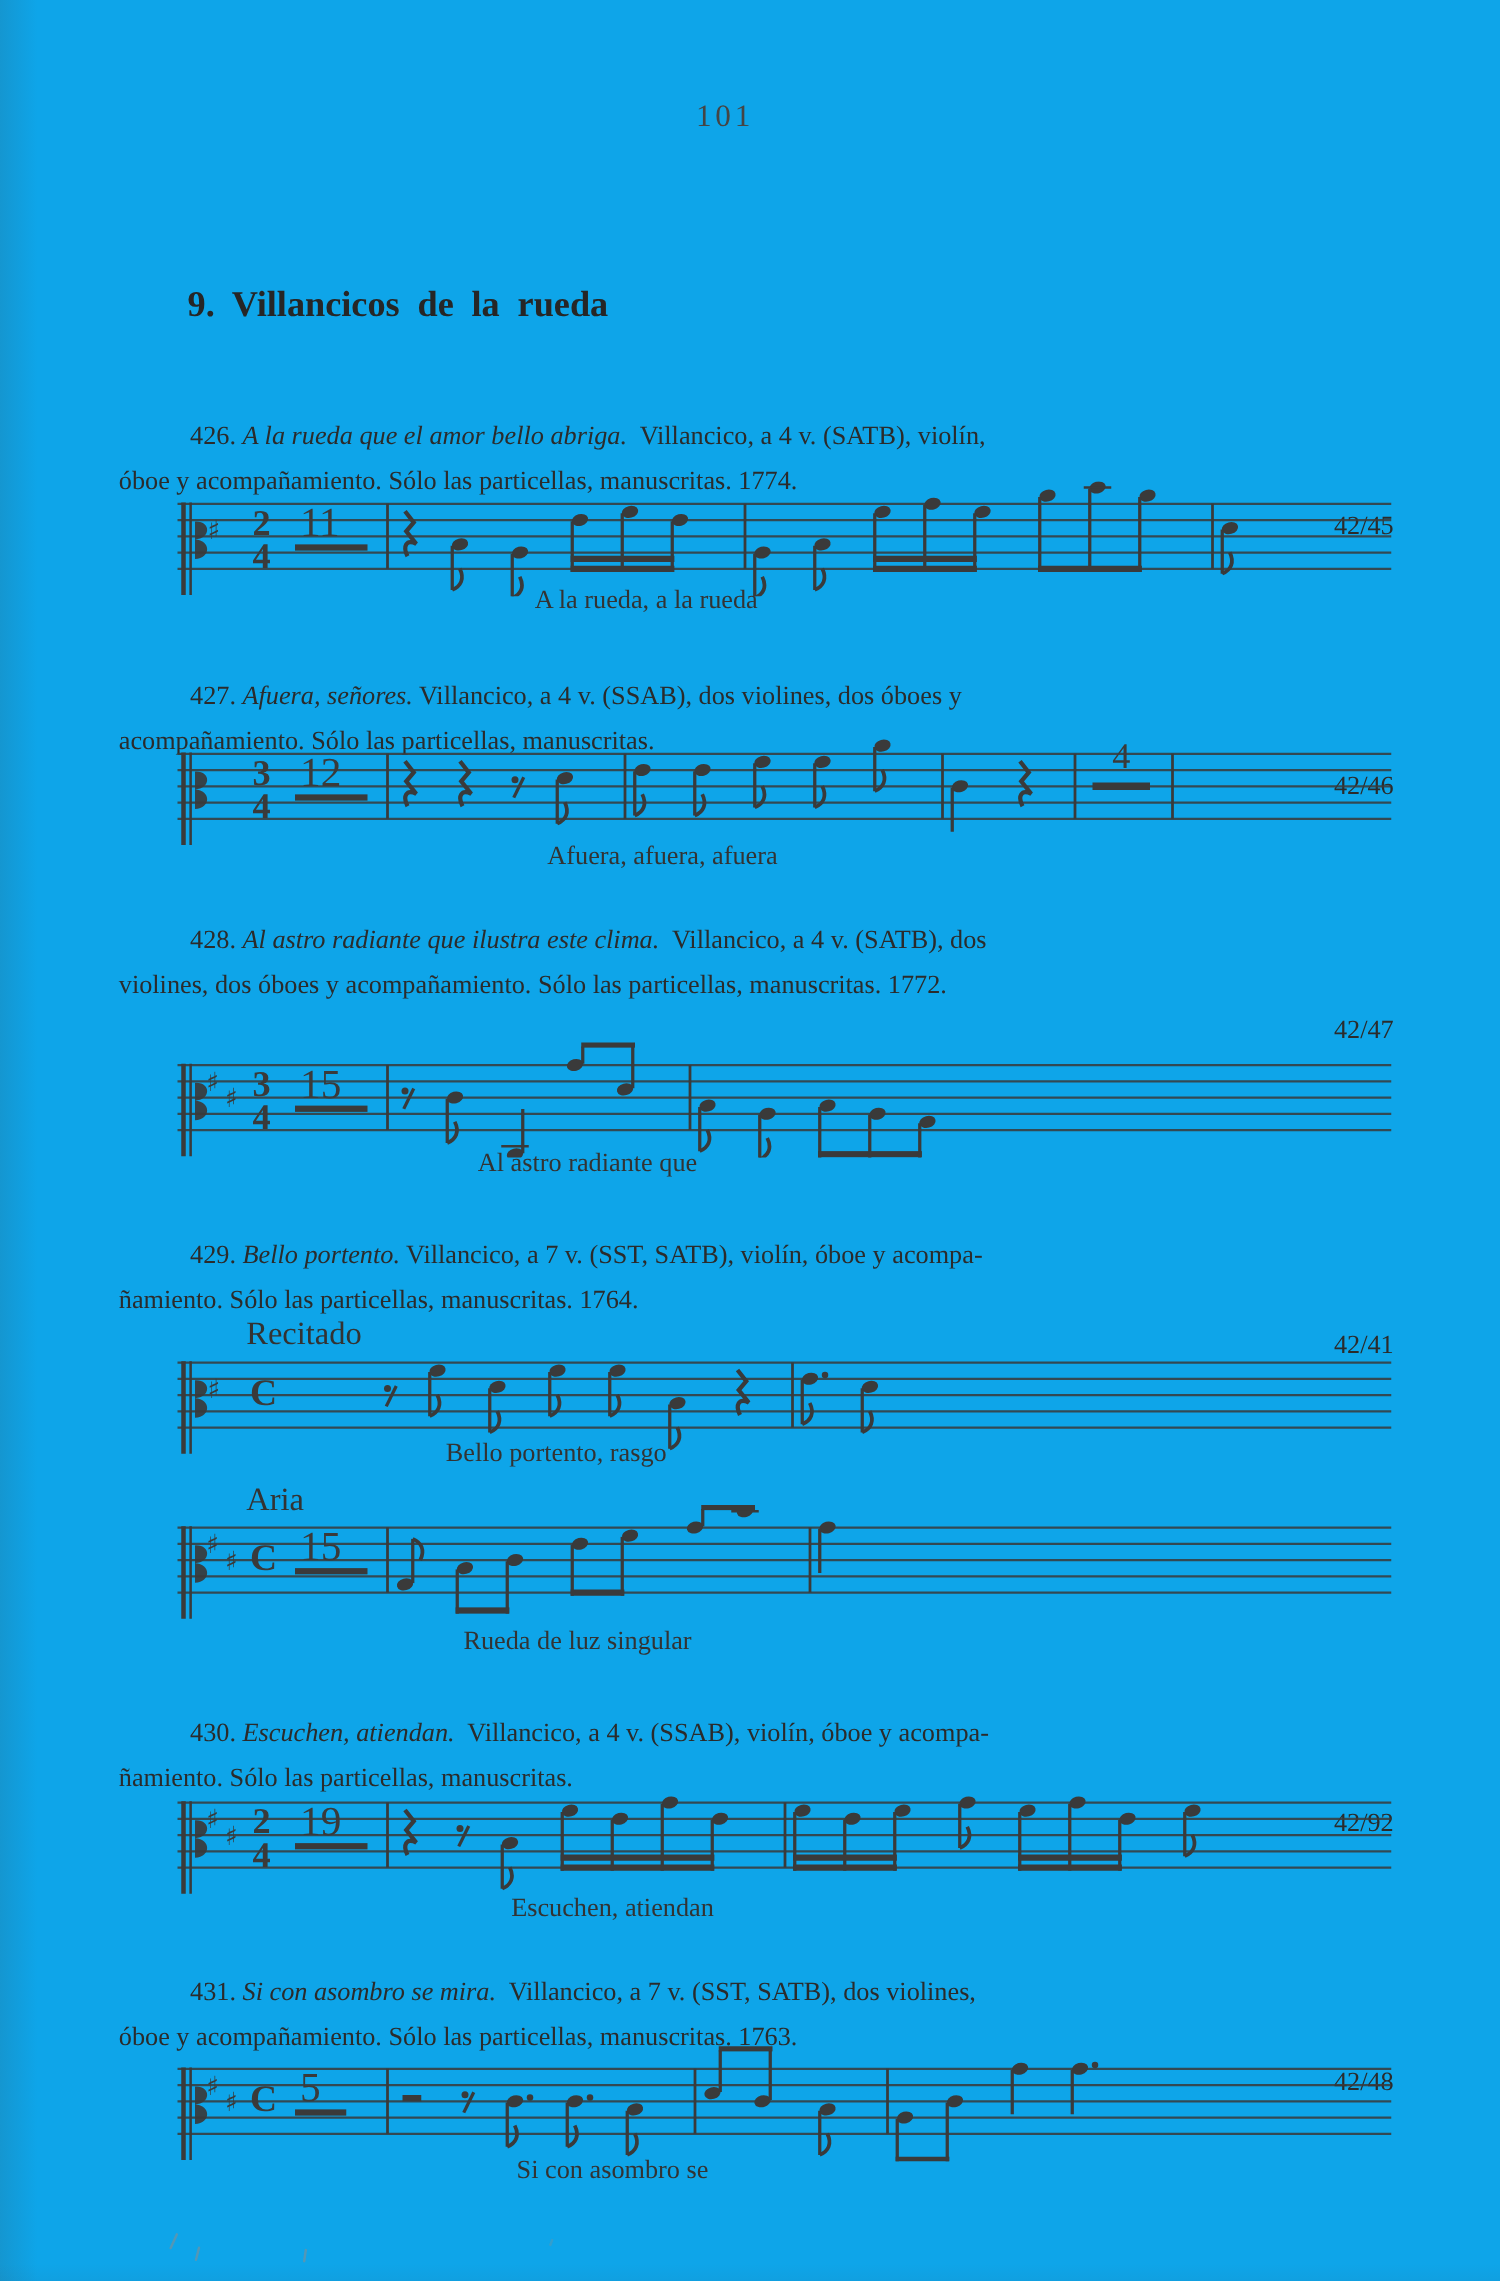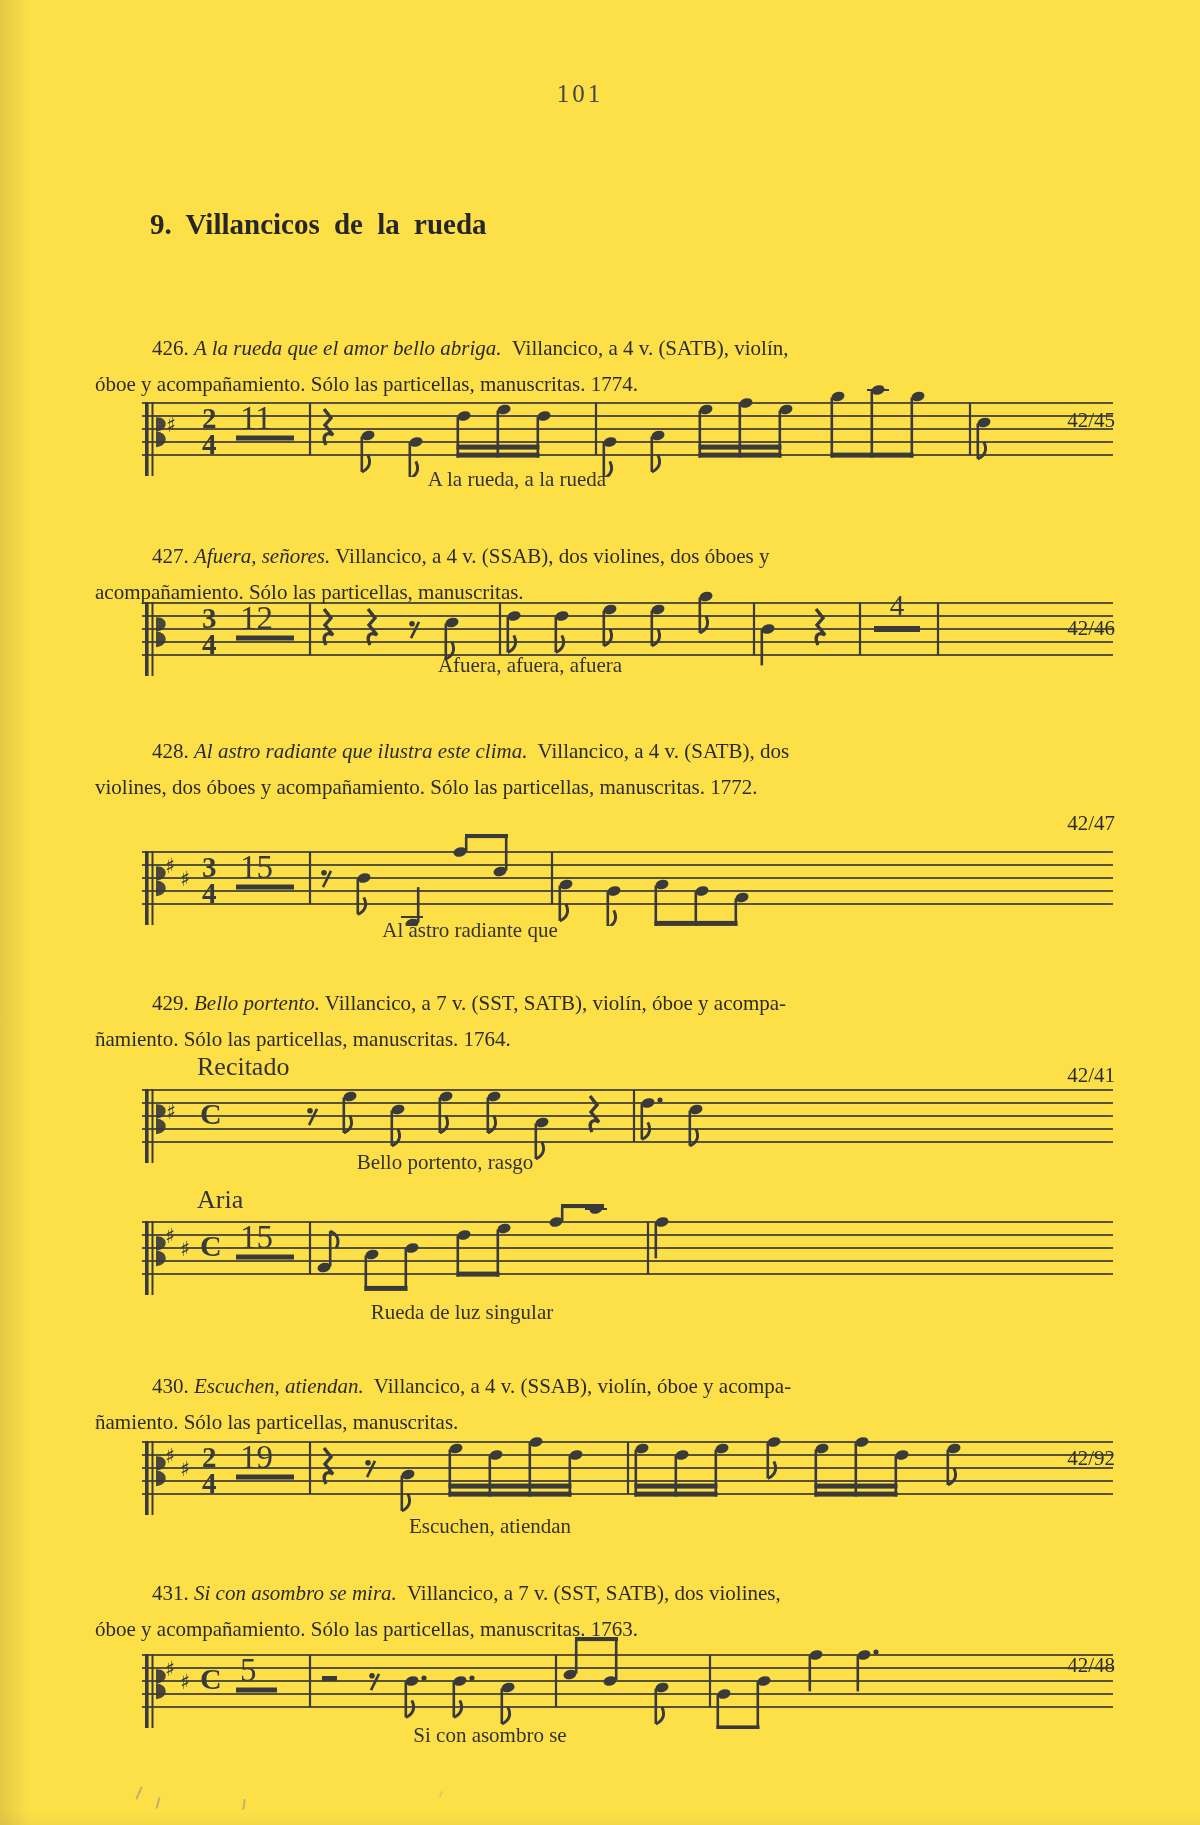--- a/index.html
+++ b/index.html
@@ -1,27 +1,27 @@
 <!DOCTYPE html>
 <html><head>
 <meta charset="utf-8">
 <style>
   html,body{margin:0;padding:0;background:#e9e9e7;}
   .page{
     position:relative;width:1200px;height:1825px;margin:0 auto;
-    background:#fde047;overflow:hidden;
+    background:#0ea5e9;overflow:hidden;
     font-family:"Liberation Serif","DejaVu Serif",serif;color:#2e2e2e;
   }
   .scan-edge{position:absolute;left:0;top:0;width:30px;height:100%;
     background:linear-gradient(to right,rgba(60,60,60,.14),rgba(60,60,60,0));}
   .scan-edge-bottom{position:absolute;left:0;bottom:0;width:100%;height:14px;
     background:linear-gradient(to top,rgba(60,60,60,.05),rgba(60,60,60,0));}
   .pageno{position:absolute;top:80px;left:0;width:1160px;text-align:center;
     font-size:25px;letter-spacing:3px;color:#454545;}
-  .heading{position:absolute;top:208px;left:150px;font-size:29px;font-weight:bold;
+  .heading{position:absolute;top:228px;left:150px;font-size:29px;font-weight:bold;
     word-spacing:7px;color:#262626;}
   .entry{position:absolute;left:95px;width:1020px;font-size:21px;line-height:36px;color:#2b2b2b;}
   .l1{text-indent:57px;white-space:nowrap;}
   .l2{display:flex;white-space:nowrap;flex-direction:column;}
   .l3{display:flex;justify-content:flex-end;}
   .it{font-style:italic;}
   .cat{margin-left:auto;}
   .tempo{position:absolute;left:197px;font-size:26px;color:#333;}
   svg.incipit{position:absolute;left:140px;width:975px;height:92px;}
   .caption{position:absolute;width:600px;text-align:center;font-size:21px;color:#333;}
@@ -150,21 +150,21 @@
       <path d="M559.8 47.9 C 566.8 44.9 569.8 38.9 565.8 30.9" stroke="#3a3a3a" stroke-width="3" fill="none"></path>
       <line x1="614" y1="18" x2="614" y2="70" stroke="#3a3a3a" stroke-width="2.2"></line>
       <ellipse cx="628" cy="44" rx="6.6" ry="4.7" fill="#3a3a3a" transform="rotate(-15 628 44)"></ellipse>
       <line x1="621.8" y1="45" x2="621.8" y2="80.4" stroke="#3a3a3a" stroke-width="2.6"></line>
       <path d="M676 24 l7 9 l-6 7 l8 10 c-8 -4 -11 2 -7 10" stroke="#3a3a3a" stroke-width="3.4" fill="none"></path>
       <line x1="720" y1="18" x2="720" y2="70" stroke="#3a3a3a" stroke-width="2.2"></line>
       <rect x="734" y="41" width="46" height="6" fill="#3a3a3a"></rect>
       <text x="757" y="29.700000000000003" font-size="29" font-family="&quot;Liberation Serif&quot;,serif" fill="#3a3a3a" text-anchor="middle">4</text>
       <line x1="798" y1="18" x2="798" y2="70" stroke="#3a3a3a" stroke-width="2.2"></line>
     </svg>
-  <div class="caption" style="top:653px;left:230px">Afuera, afuera, afuera</div>
+  <div class="caption" style="top:672px;left:230px">Afuera, afuera, afuera</div>
 
   <div class="entry" style="top:733px">
     <div class="l1"><span>428.</span> <span class="it">Al astro radiante que ilustra este clima.</span>&nbsp; <span>Villancico, a 4 v. (SATB), dos</span></div>
     <div class="l2">
         <span>violines, dos óboes y acompañamiento. Sólo las particellas, manuscritas. 1772.</span>
       </div>
     <div class="l3">
         <span class="cat">42/47</span>
       </div>
   </div>

